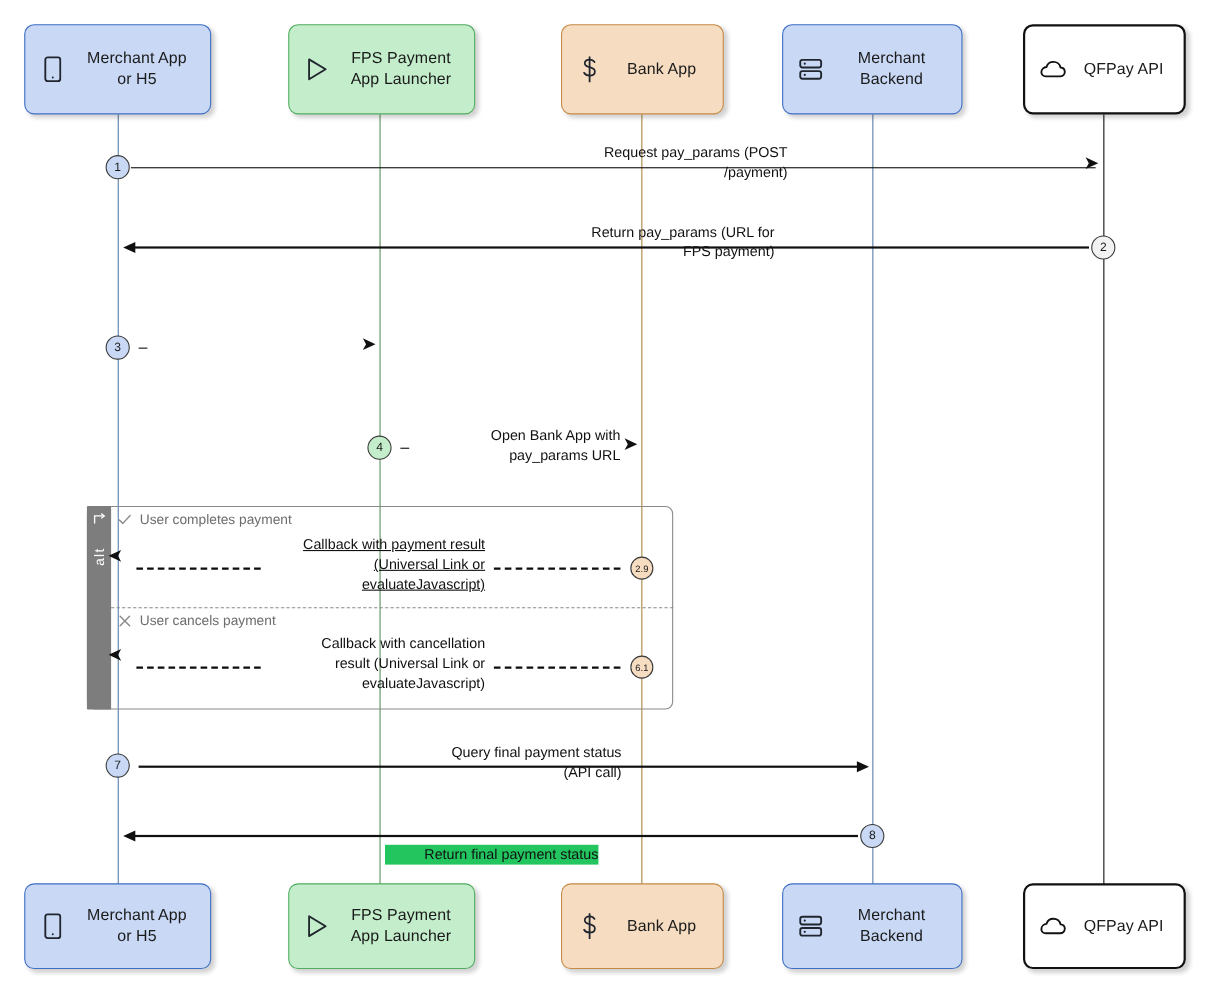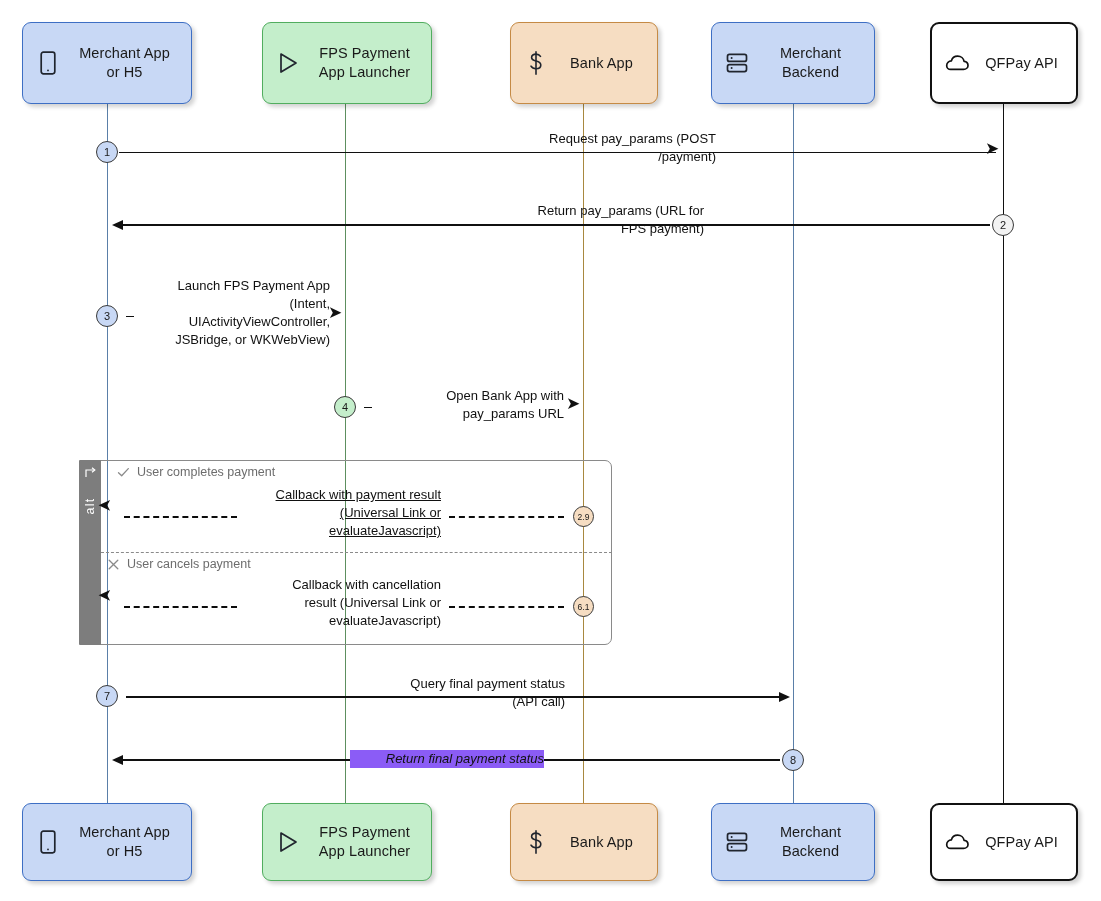--- a/index.html
+++ b/index.html
@@ -231,44 +231,40 @@
   <div class="badge" style="left:96px; top:141px; width:22px; height:22px; background:#c8d8f5;">1</div>
 
   <div class="msg-line solid" style="left:120px; top:224px; width:870px; border-top-width:2.2px;"></div>
   <div class="arrowhead arrow-left-filled" style="left:112px; top:220px;"></div>
   <div class="msg-label" style="left:404px; top:202px; width:300px;">Return pay_params (URL for
 FPS payment)</div>
   <div class="badge" style="left:992px; top:214px; width:22px; height:22px; background:#f2f2f2;">2</div>
 
   <div class="msg-line solid" style="left:126px; top:316px; width:8px;"></div>
   <div class="arrowhead arrow-open" style="left:328px; top:309px;">➤</div>
-  <div class="msg-label" style="left:140px; top:277px; width:190px;">Launch FPS Payment App
-(Intent,
-UIActivityViewController,
-JSBridge, or WKWebView)</div>
   <div class="badge" style="left:96px; top:305px; width:22px; height:22px; background:#c8d8f5;">3</div>
 
   <div class="msg-line solid" style="left:364px; top:407px; width:8px;"></div>
   <div class="arrowhead arrow-open" style="left:566px; top:400px;">➤</div>
   <div class="msg-label" style="left:378px; top:387px; width:186px;">Open Bank App with
 pay_params URL</div>
   <div class="badge" style="left:334px; top:396px; width:22px; height:22px; background:#c4eecb;">4</div>
 
   <div id="alt-fragment" style="left:79px; top:460px; width:533px; height:185px;"></div>
   <div id="alt-tab" style="left:79px; top:460px; width:22px; height:185px;">
     <span>
       <svg width="13" height="13" viewBox="0 0 13 13">
           <path d="M2 11 L2 4 L10.5 4" fill="none" stroke="#ffffff" stroke-width="1.2"></path>
           <path d="M8 1.8 L10.8 4 L8 6.2" fill="none" stroke="#ffffff" stroke-width="1.2"></path>
         </svg>
     </span>
     <span class="alt-text">alt</span>
   </div>
 
-  <div class="alt-cond" style="left:117px; top:465px;">
+  <div class="alt-cond" style="left:107px; top:465px;">
     <span class="cond-glyph">
       <svg width="13" height="13" viewBox="0 0 13 13">
           <path d="M1.5 6.8 L4.7 9.8 L11.3 2.6" fill="none" stroke="#8a8a8a" stroke-width="1.3" stroke-linecap="round" stroke-linejoin="round"></path>
         </svg>
     </span>
     <span>User completes payment</span>
   </div>
 
   <div class="msg-line dashed" style="left:124px; top:516px; width:113px;"></div>
   <div class="msg-line dashed" style="left:449px; top:516px; width:115px;"></div>
@@ -298,21 +294,21 @@
   <div class="badge small" style="left:573px; top:596px; width:21px; height:21px; background:#f6ddc2;">6.1</div>
 
   <div class="msg-line solid" style="left:126px; top:696px; width:655px; border-top-width:2.2px;"></div>
   <div class="arrowhead arrow-right-filled" style="left:779px; top:692px;"></div>
   <div class="msg-label" style="left:355px; top:675px; width:210px;">Query final payment status
 (API call)</div>
   <div class="badge" style="left:96px; top:685px; width:22px; height:22px; background:#c8d8f5;">7</div>
 
   <div class="msg-line solid" style="left:120px; top:759px; width:660px; border-top-width:2.2px;"></div>
   <div class="arrowhead arrow-left-filled" style="left:112px; top:755px;"></div>
-  <div class="msg-label" style="left:350px; top:750px; width:194px; background:#8b5cf6;font-style:italic;">Return final payment status</div>
+  <div class="msg-label" style="left:350px; top:768px; width:194px; background:#22c55e;">Return final payment status</div>
   <div class="badge" style="left:782px; top:749px; width:22px; height:22px; background:#c8d8f5;">8</div>
 
   <div class="participant" style="left:22px; top:803px; width:170px; height:78px; background:#c8d8f5; border:1.8px solid #3e6fc4;">
     <span class="p-icon">
       <svg width="16" height="24" viewBox="0 0 16 24">
           <rect x="1.2" y="1.2" width="13.6" height="21.6" rx="2.2" fill="none" stroke="#20252e" stroke-width="1.7"></rect>
           <circle cx="8" cy="19.4" r="0.9" fill="#20252e"></circle>
         </svg>
     </span>
     <span class="p-label">Merchant App

